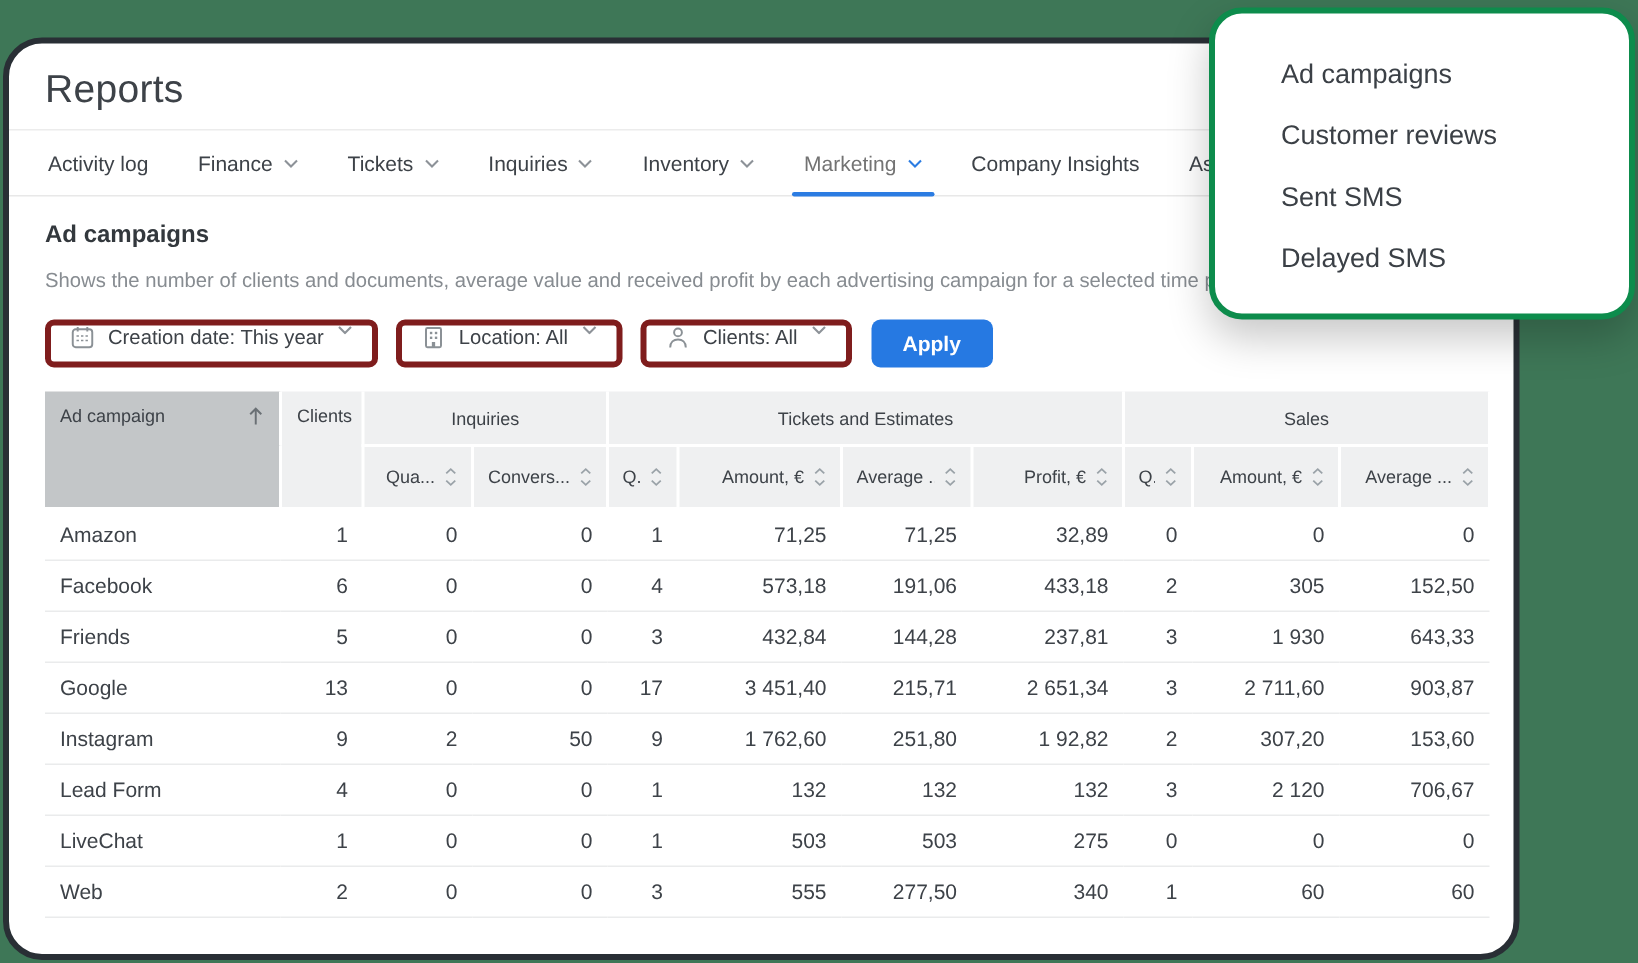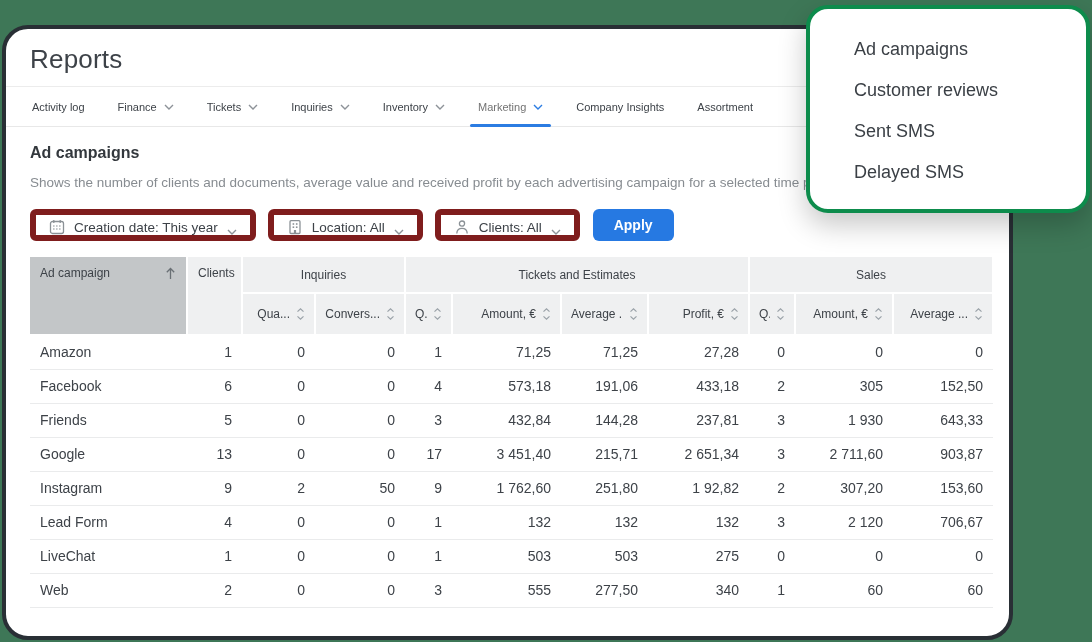--- a/index.html
+++ b/index.html
@@ -20,42 +20,42 @@
   .page-title { font-size:26px; font-weight:400; color:#3d4248; margin-top:15px; letter-spacing:.2px; }
   .top-divider { height:1px; background:#ececec; margin:11px -24px 0 -24px; }
 
   
   .tabs {
     display:flex; align-items:flex-end; gap:29px;
     padding:14px 0 0 10px; margin:0 -24px; border-bottom:1px solid #e8e8e8;
   }
   .tab {
     display:flex; align-items:center; gap:7px;
-    font-size:11px; color:#3d4248; padding:0 2px 13px 2px;
+    font-size:14px; color:#3d4248; padding:0 2px 13px 2px;
     position:relative; cursor:pointer; white-space:nowrap;
   }
   .tab:first-child { margin-left:14px; }
   .tab .chev { width:10px; height:6px; display:block; }
   .tab.active { color:#737373; }
   .tab.active::after {
     content:""; position:absolute; left:-6px; right:-6px; bottom:-1px;
     height:3px; background:#2b7ce2; border-radius:2px;
   }
   
   .section-title { font-size:16px; font-weight:700; margin-top:17px; color:#33383d; }
   .section-desc {
     margin-top:13px; font-size:13.5px; color:#878c91;
     white-space:nowrap; overflow:hidden;
   }
   
   .filters { display:flex; align-items:center; gap:12px; margin-top:19px; }
   .filter-btn {
-    display:flex; align-items:flex-end; gap:9px;
+    display:flex; align-items:flex-start; gap:9px;
     height:32px; padding:0 13px; background:#fff;
-    border:6px solid #7f1d1d; border-radius:6px;
+    border:4px solid #7f1d1d; border-radius:6px;
     font-size:13.5px; color:#3d4248; cursor:pointer; white-space:nowrap;
   }
   .filter-btn svg { display:block; }
   .apply-btn {
     height:32px; padding:0 21px; margin-left:1px;
     background:#2679e2; border:none; border-radius:6px;
     color:#fff; font-size:14px; font-weight:700; font-family:inherit; cursor:pointer;
   }
   
   table { border-collapse:collapse; table-layout:fixed; width:963px; margin-top:16px; }
@@ -300,21 +300,21 @@
       </thead>
       <tbody>
           <tr>
             <td class="c-left">Amazon</td>
             <td>1</td>
             <td>0</td>
             <td>0</td>
             <td>1</td>
             <td>71,25</td>
             <td>71,25</td>
-            <td>27,28</td>
+            <td>32,89</td>
             <td>0</td>
             <td>0</td>
             <td>0</td>
           </tr>
           <tr>
             <td class="c-left">Facebook</td>
             <td>6</td>
             <td>0</td>
             <td>0</td>
             <td>4</td>

